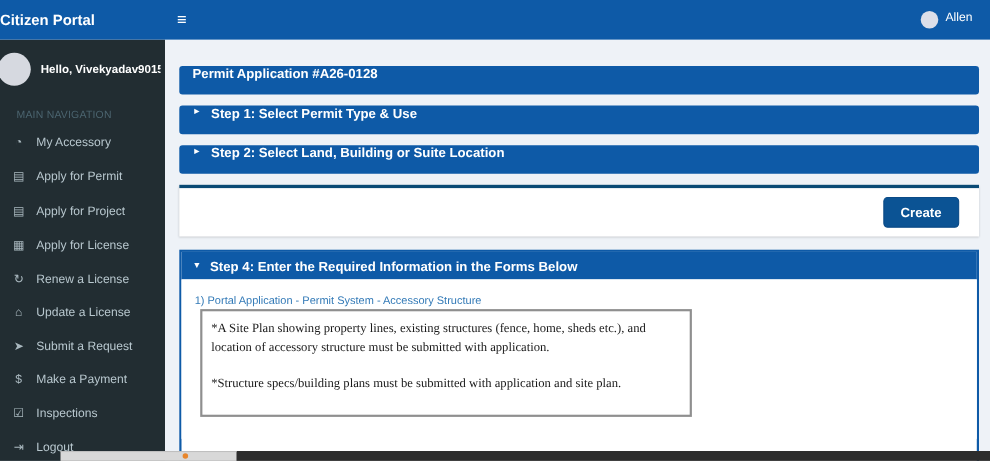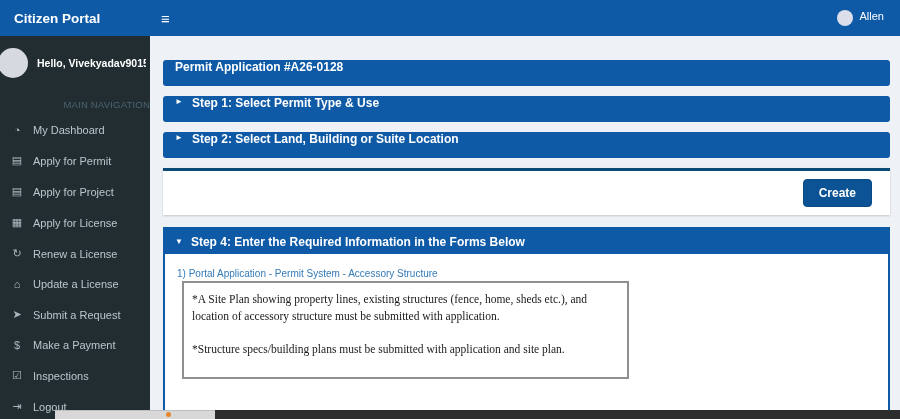--- a/index.html
+++ b/index.html
@@ -9,42 +9,40 @@
     background:#ecf0f5; font-family:"Liberation Sans", sans-serif;
   }
 
   
   .navbar {
     position:absolute; top:0; left:0; right:0; height:36px;
     background:#0e5aa7; display:flex; align-items:center; z-index:3;
   }
   .brand {
     width:150px; flex:none; color:#fff; font-weight:bold; font-size:13.5px;
-    padding-left:14px;
   }
   .hamburger { color:#fff; font-size:15px; padding:0 11px; cursor:pointer; }
   .nav-right { margin-left:auto; display:flex; align-items:flex-start; gap:7px; padding-right:16px; }
   .avatar-sm { width:16px; height:16px; border-radius:50%; background:#dcdfe9; }
   .nav-user { color:#fff; font-size:11px; }
 
   
   .sidebar {
     position:absolute; top:36px; left:0; bottom:0; width:150px;
     background:#222d32; z-index:2; overflow:hidden;
   }
   .user-panel { display:flex; align-items:center; gap:9px; padding:12px 4px 12px 0; }
   .avatar-lg { width:30px; height:30px; border-radius:50%; background:#d6d9e0; flex:none; margin-left:-2px; }
   .greeting {
     color:#fff; font-weight:bold; font-size:10.5px;
     white-space:nowrap; overflow:hidden;
   }
   .nav-label {
-    color:#4b646f; font-size:9.5px; padding:9px 0 5px;
+    color:#4b646f; font-size:9.5px; padding:9px 15px 5px;
     letter-spacing:0.2px;
-    text-align:right;
   }
   .nav-item {
     display:flex; align-items:center; gap:9px; color:#b8c7ce;
     font-size:11px; padding:9px 10px; cursor:pointer;
   }
   .nav-icon { width:14px; flex:none; text-align:center; font-size:11px; opacity:.9; }
 
   
   .content {
     position:absolute; left:150px; top:36px; right:0; bottom:0;
@@ -115,21 +113,21 @@
   <aside class="sidebar">
     <div class="user-panel">
       <span class="avatar-lg"></span>
       <span class="greeting">Hello, Vivekyadav9015956</span>
     </div>
     <div class="nav-label">MAIN NAVIGATION</div>
 
     <nav>
       <div class="nav-item">
         <span class="nav-icon">◔</span>
-        <span>My Dashboard</span>
+        <span>My Accessory</span>
       </div>
       <div class="nav-item">
         <span class="nav-icon">▤</span>
         <span>Apply for Permit</span>
       </div>
       <div class="nav-item">
         <span class="nav-icon">▤</span>
         <span>Apply for Project</span>
       </div>
       <div class="nav-item">

